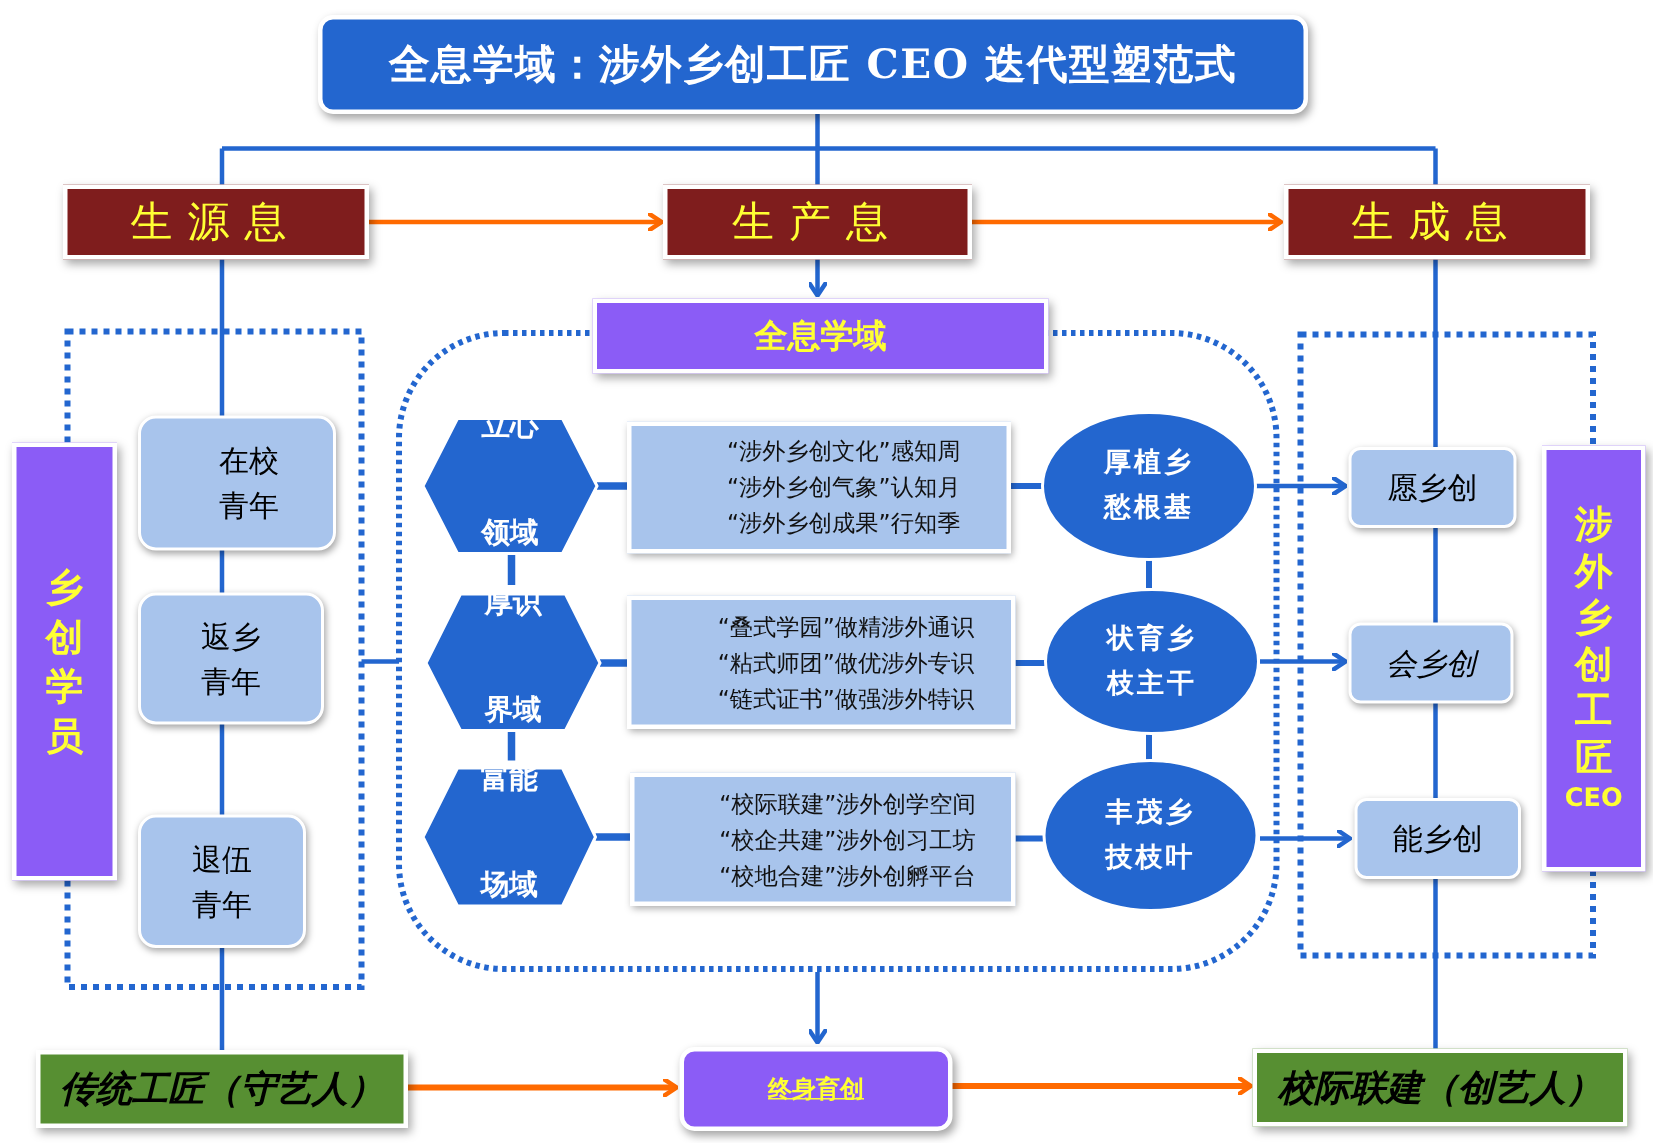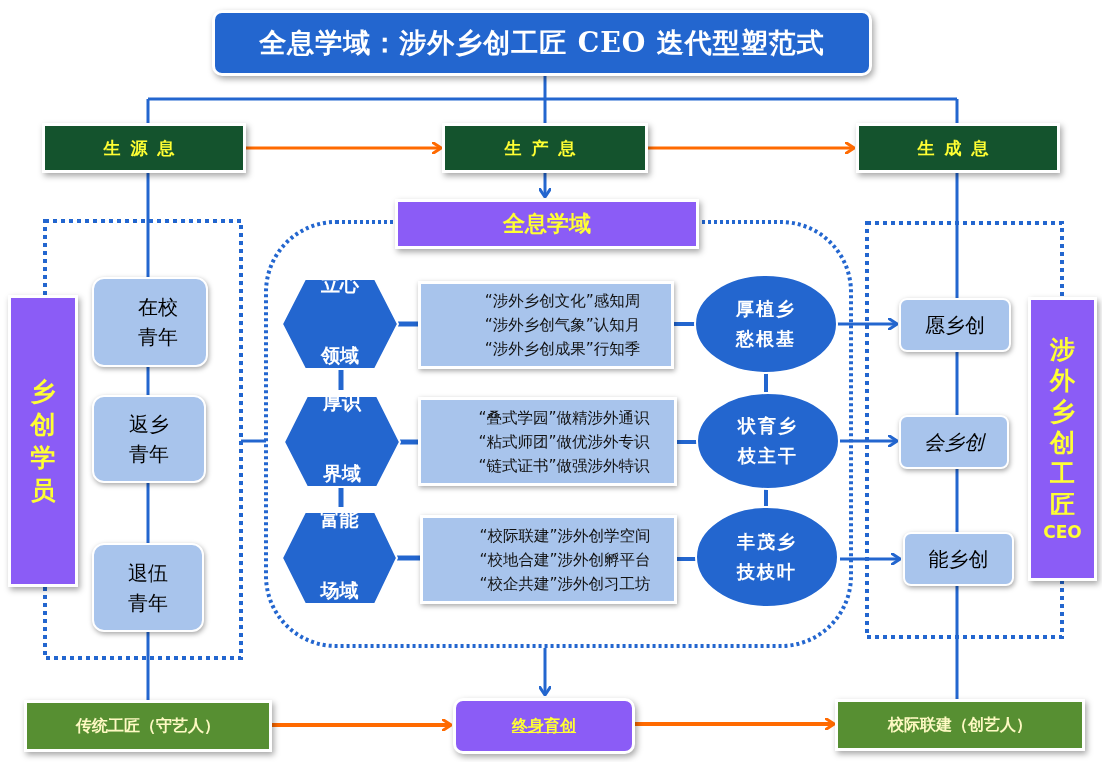--- a/index.html
+++ b/index.html
@@ -4,25 +4,25 @@
 <style>
   html, body { margin: 0; padding: 0; background: #ffffff; }
   body { width: 1102px; height: 762px; position: relative; overflow: hidden;
          font-family: "DejaVu Sans", "Liberation Sans", sans-serif; }
   .abs { position: absolute; box-sizing: border-box; }
   svg.lines { position: absolute; left: 0; top: 0; }
   .title-box { left: 212px; top: 10px; width: 660px; height: 66px; background: #2366cf;
     border: 3px solid #fff; border-radius: 10px; box-shadow: 2px 3px 6px rgba(0,0,0,0.35);
     color: #fff; font-family: "DejaVu Serif", "Liberation Serif", serif; font-size: 27px; font-weight: bold;
     display: flex; align-items: center; justify-content: center; letter-spacing: 1px; }
-  .green { background: #14532d; border: 3px solid #fff; box-shadow: 2px 3px 6px rgba(0,0,0,0.35);
-    color: #ffff33; font-size: 17px; font-weight: bold; display: flex; align-items: center; justify-content: center;
+  .green { background: #7f1d1d; border: 3px solid #fff; box-shadow: 2px 3px 6px rgba(0,0,0,0.35);
+    color: #ffff33; font-size: 28px; font-weight: normal; display: flex; align-items: center; justify-content: center;
     letter-spacing: 10px; }
   .green-bottom { background: #578f32; border: 3px solid #fff; box-shadow: 2px 3px 6px rgba(0,0,0,0.35);
-    color: #fef9c3; font-size: 16px; font-weight: bold; display: flex; align-items: center; justify-content: center; }
+    color: #000000; font-size: 24px; font-weight: bold; display: flex; align-items: center; justify-content: center; font-style: italic; }
   .blue-rect { background: #8b5cf6; border: 3px solid #fff; box-shadow: 2px 3px 6px rgba(0,0,0,0.35);
     color: #ffff33; font-weight: bold; display: flex; align-items: center; justify-content: center; }
   .vert { flex-direction: column; font-size: 25px; line-height: 33px; }
   .light { background: #a8c4ec; border: 2px solid #fff; border-radius: 12px; box-shadow: 1px 2px 5px rgba(0,0,0,0.35);
     color: #000; font-family: "DejaVu Serif", "Liberation Serif", serif; font-size: 20px; display: flex;
     flex-direction: column; align-items: center; justify-content: center; line-height: 30px; }
   .content { background: #a8c4ec; border: 3px solid #fff; box-shadow: 1px 2px 5px rgba(0,0,0,0.35);
     color: #111; font-size: 15.5px; display: flex; flex-direction: column; align-items: center; justify-content: center;
     line-height: 24px; padding-left: 33px; }
   .hex-label { color: #fff; font-weight: bold; font-size: 19px; line-height: 27px; display: flex; flex-direction: column;
@@ -105,25 +105,25 @@
 
 <div class="abs blue-rect" style="left:395px; top:199px; width:304px; height:50px; font-size:22px;">全息学域</div>
 
 <div class="abs blue-rect vert" style="left:8px; top:295px; width:70px; height:292px;">
   <span>乡</span>
   <span>创</span>
   <span>学</span>
   <span>员</span>
 </div>
 
-<div class="abs light" style="left:92px; top:277px; width:116px; height:90px;padding-left:16px;">
+<div class="abs light" style="left:92px; top:277px; width:132px; height:90px;padding-left:16px;">
   <span>在校</span>
   <span>青年</span>
 </div>
-<div class="abs light" style="left:92px; top:395px; width:114px; height:88px;">
+<div class="abs light" style="left:92px; top:395px; width:124px; height:88px;">
   <span>返乡</span>
   <span>青年</span>
 </div>
 <div class="abs light" style="left:92px; top:543px; width:112px; height:89px;">
   <span>退伍</span>
   <span>青年</span>
 </div>
 
 <div class="abs hex-label" style="left:282px; top:279px; width:116px; height:90px;">
   <span>立心</span>
@@ -143,22 +143,22 @@
   <span>“涉外乡创气象”认知月</span>
   <span>“涉外乡创成果”行知季</span>
 </div>
 <div class="abs content" style="left:418px; top:397px; width:259px; height:89px;">
   <span>“叠式学园”做精涉外通识</span>
   <span>“粘式师团”做优涉外专识</span>
   <span>“链式证书”做强涉外特识</span>
 </div>
 <div class="abs content" style="left:420px; top:515px; width:257px; height:89px;">
   <span>“校际联建”涉外创学空间</span>
+  <span>“校企共建”涉外创习工坊</span>
   <span>“校地合建”涉外创孵平台</span>
-  <span>“校企共建”涉外创习工坊</span>
 </div>
 
 <div class="abs oval-label" style="left:695px; top:275px; width:142px; height:98px;">
   <span>厚植乡</span>
   <span>愁根基</span>
 </div>
 <div class="abs oval-label" style="left:697px; top:393px; width:142px; height:96px;">
   <span>状育乡</span>
   <span>枝主干</span>
 </div>

